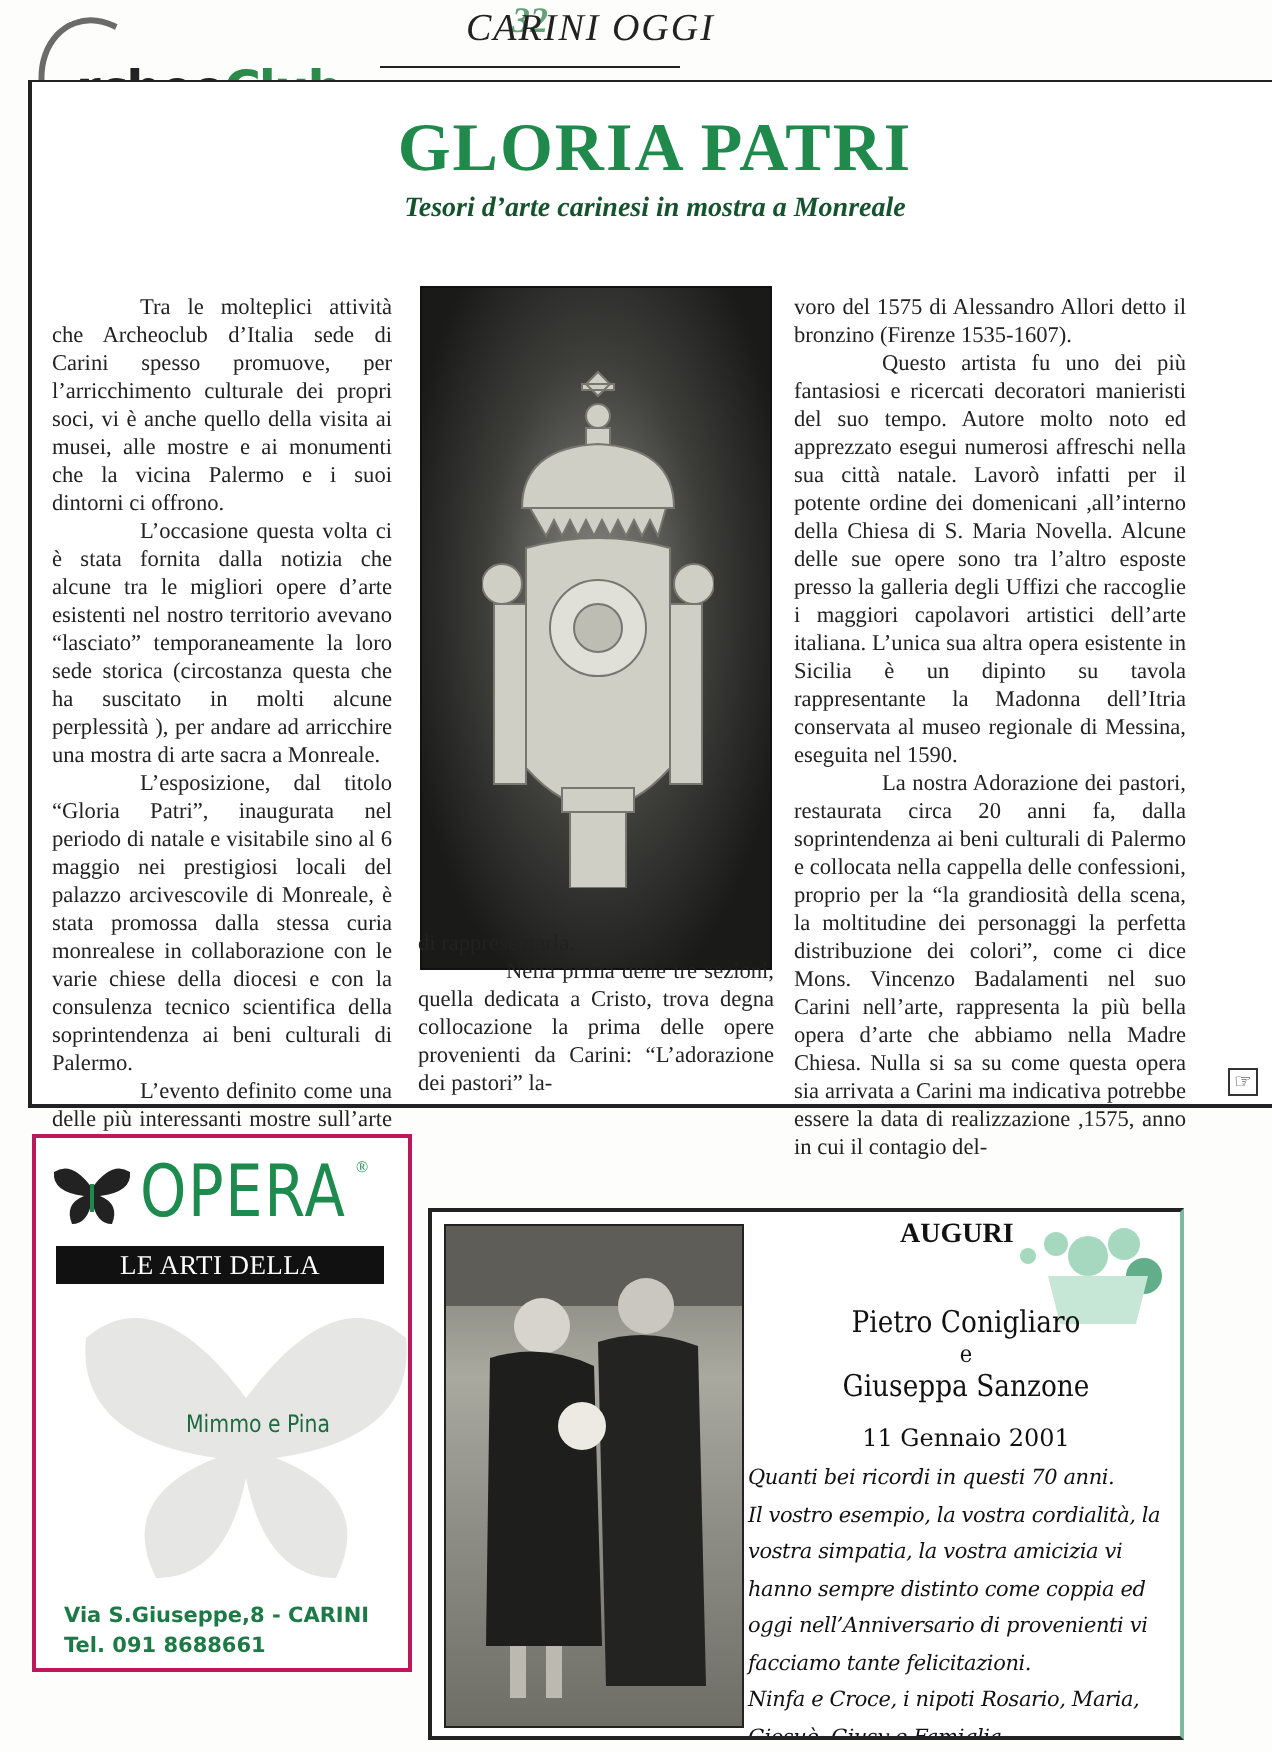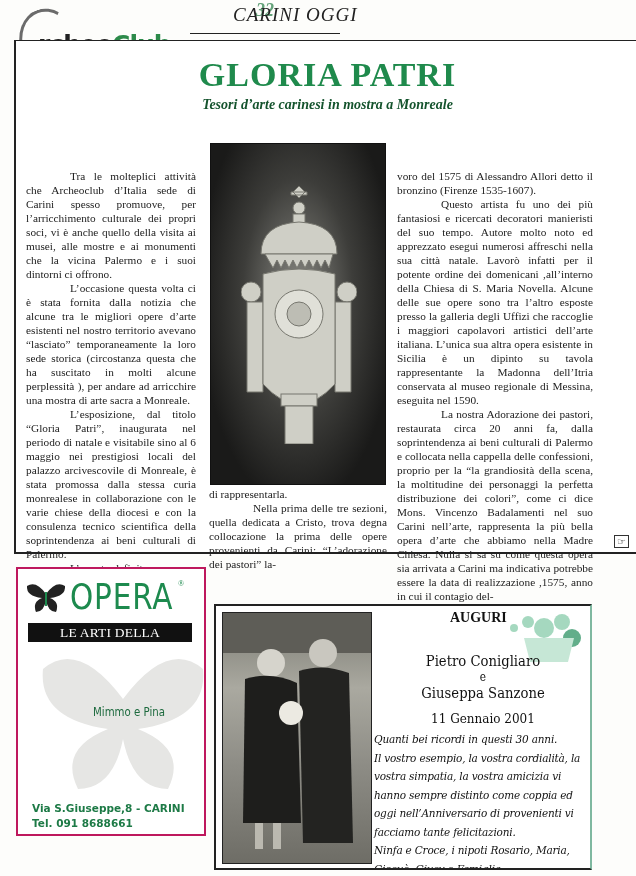--- a/index.html
+++ b/index.html
@@ -15,21 +15,21 @@
   .logo-text .b { color:#2c8a4a; }
   .logo-band { position:absolute; left:66px; top:37px; width:110px; height:7px; background:#111; color:#fff; font-family:"DejaVu Sans", sans-serif; font-size:5px; line-height:7px; padding-left:2px; font-weight:bold; }
   .header-line { position:absolute; left:190px; top:33px; width:150px; height:1px; background:#222; }
   .masthead { position:absolute; left:233px; top:4px; font-family:"Liberation Serif", serif; font-style:italic; font-size:19px; color:#222; letter-spacing:1px; }
   .page-num { position:absolute; left:256px; top:0; font-family:"Liberation Serif", serif; font-weight:bold; font-style:italic; font-size:18px; color:#3f8c5a; opacity:0.8; }
 
   
   .article { position:absolute; left:14px; top:40px; width:586px; height:511px; border:2px solid #222; border-top:1px solid #222; background:#fff;padding-left:37px; }
   .title { position:absolute; left:0; width:100%; top:15px; text-align:center; font-family:"Liberation Serif", serif; font-weight:bold; font-size:34px; color:#1f8a4c; letter-spacing:1px; }
   .subtitle { position:absolute; left:0; width:100%; top:56px; text-align:center; font-family:"Liberation Serif", serif; font-weight:bold; font-style:italic; font-size:14px; color:#14532d; }
-  .col { position:absolute; font-size:11.3px; line-height:14px; text-align:justify; color:#222;margin-top:22px; }
+  .col { position:absolute; font-size:11.3px; line-height:14px; text-align:justify; color:#222; }
   .col p { margin:0; }
   .col p.ind { text-indent:44px; }
   .col1 { left:10px; top:106px; width:170px; }
   .col2 { left:193px; top:424px; width:178px; }
   .col3 { left:381px; top:106px; width:196px; }
   .photo1 { position:absolute; left:194px; top:102px; width:174px; height:340px; background:radial-gradient(ellipse at 50% 45%, #8a8a84 0%, #3d3d3a 45%, #1a1a19 80%); border:1px solid #111; }
   .reliquary { position:absolute; left:30px; top:40px; width:116px; height:260px; }
   .end-mark { position:absolute; right:10px; bottom:4px; font-size:10px; border:1px solid #333; padding:0 2px; }
 
   
@@ -157,17 +157,17 @@
       <circle cx="44" cy="14" r="6"></circle>
         <circle cx="30" cy="20" r="4"></circle>
       <path d="M40 30 h50 l-6 24 h-38z" fill="#b9e2cd"></path>
     </g>
   </svg>
   <div class="aug-name aug-name1">Pietro Conigliaro</div>
   <div class="aug-name aug-e">e</div>
   <div class="aug-name aug-name2">Giuseppa Sanzone</div>
   <div class="aug-date">11 Gennaio 2001</div>
   <div class="aug-msg">
-    <p>Quanti bei ricordi in questi 30 anni.</p>
+    <p>Quanti bei ricordi in questi 70 anni.</p>
     <p>Il vostro esempio, la vostra cordialità, la vostra simpatia, la vostra amicizia vi hanno sempre distinto come coppia ed oggi nell’Anniversario di provenienti vi facciamo tante felicitazioni.</p>
     <p>Ninfa e Croce, i nipoti Rosario, Maria, Giosuè, Giusy e Famiglia.</p>
   </div>
 </div>
 
 </body></html>

